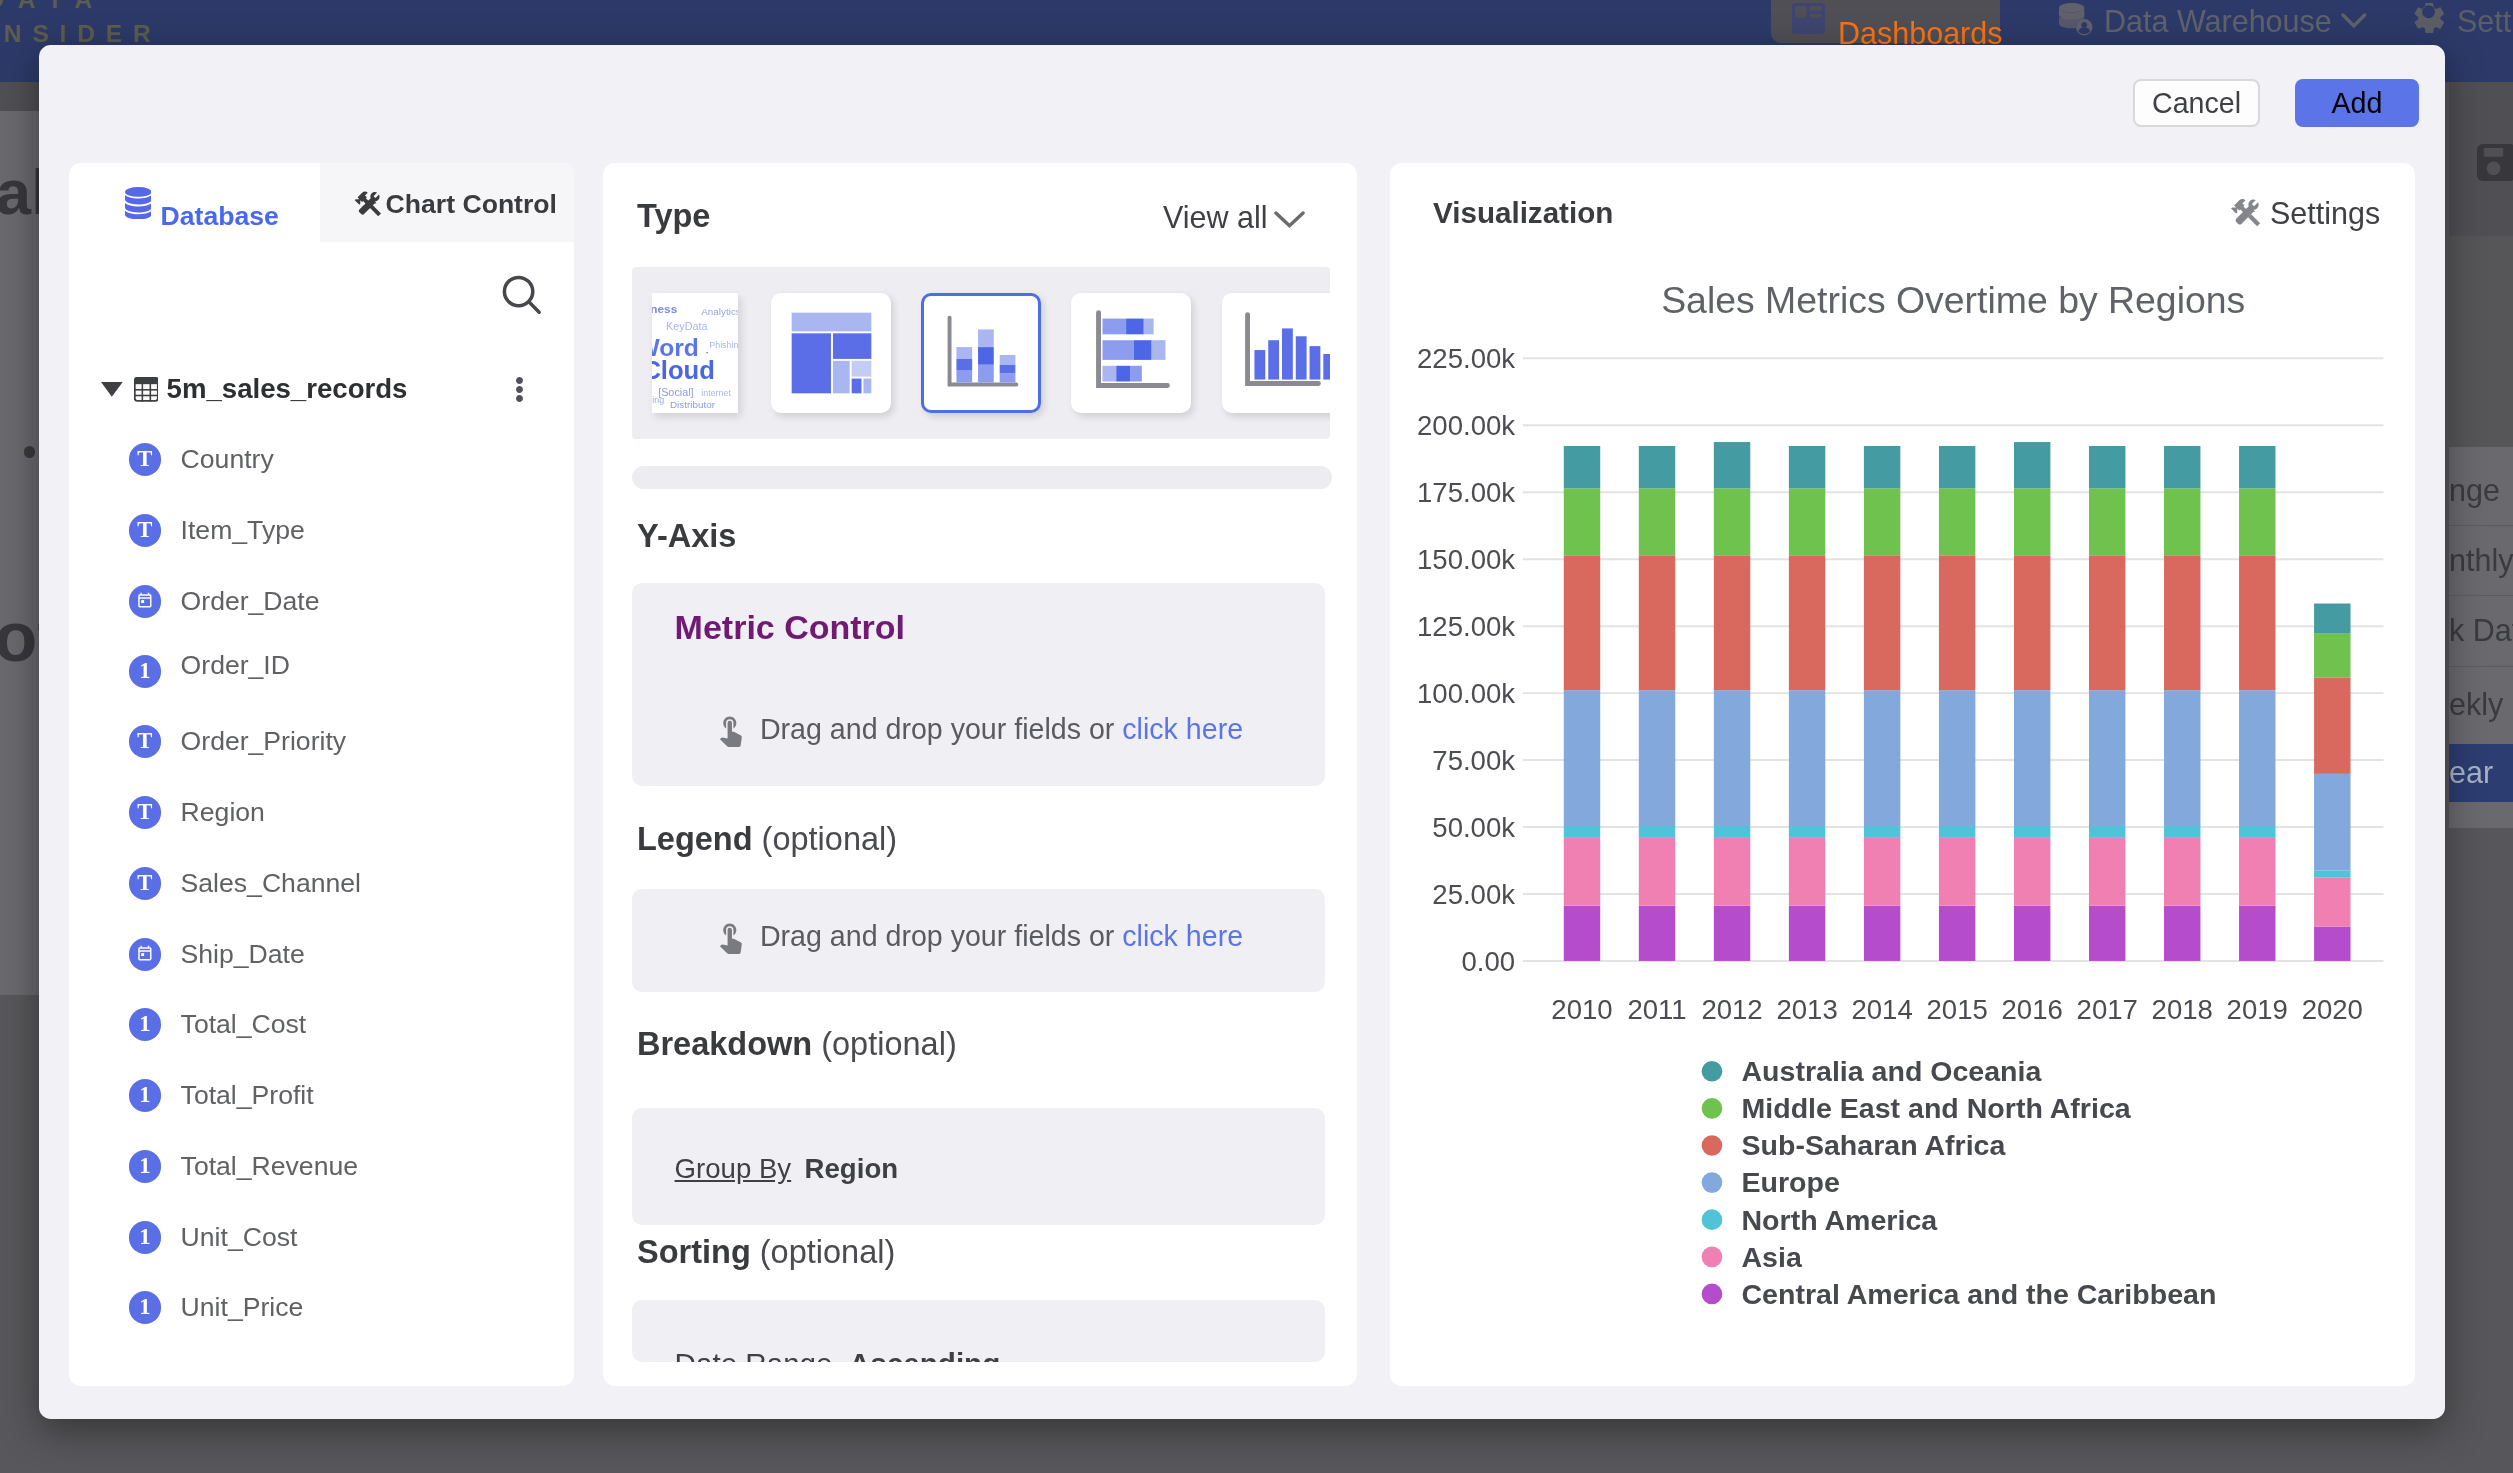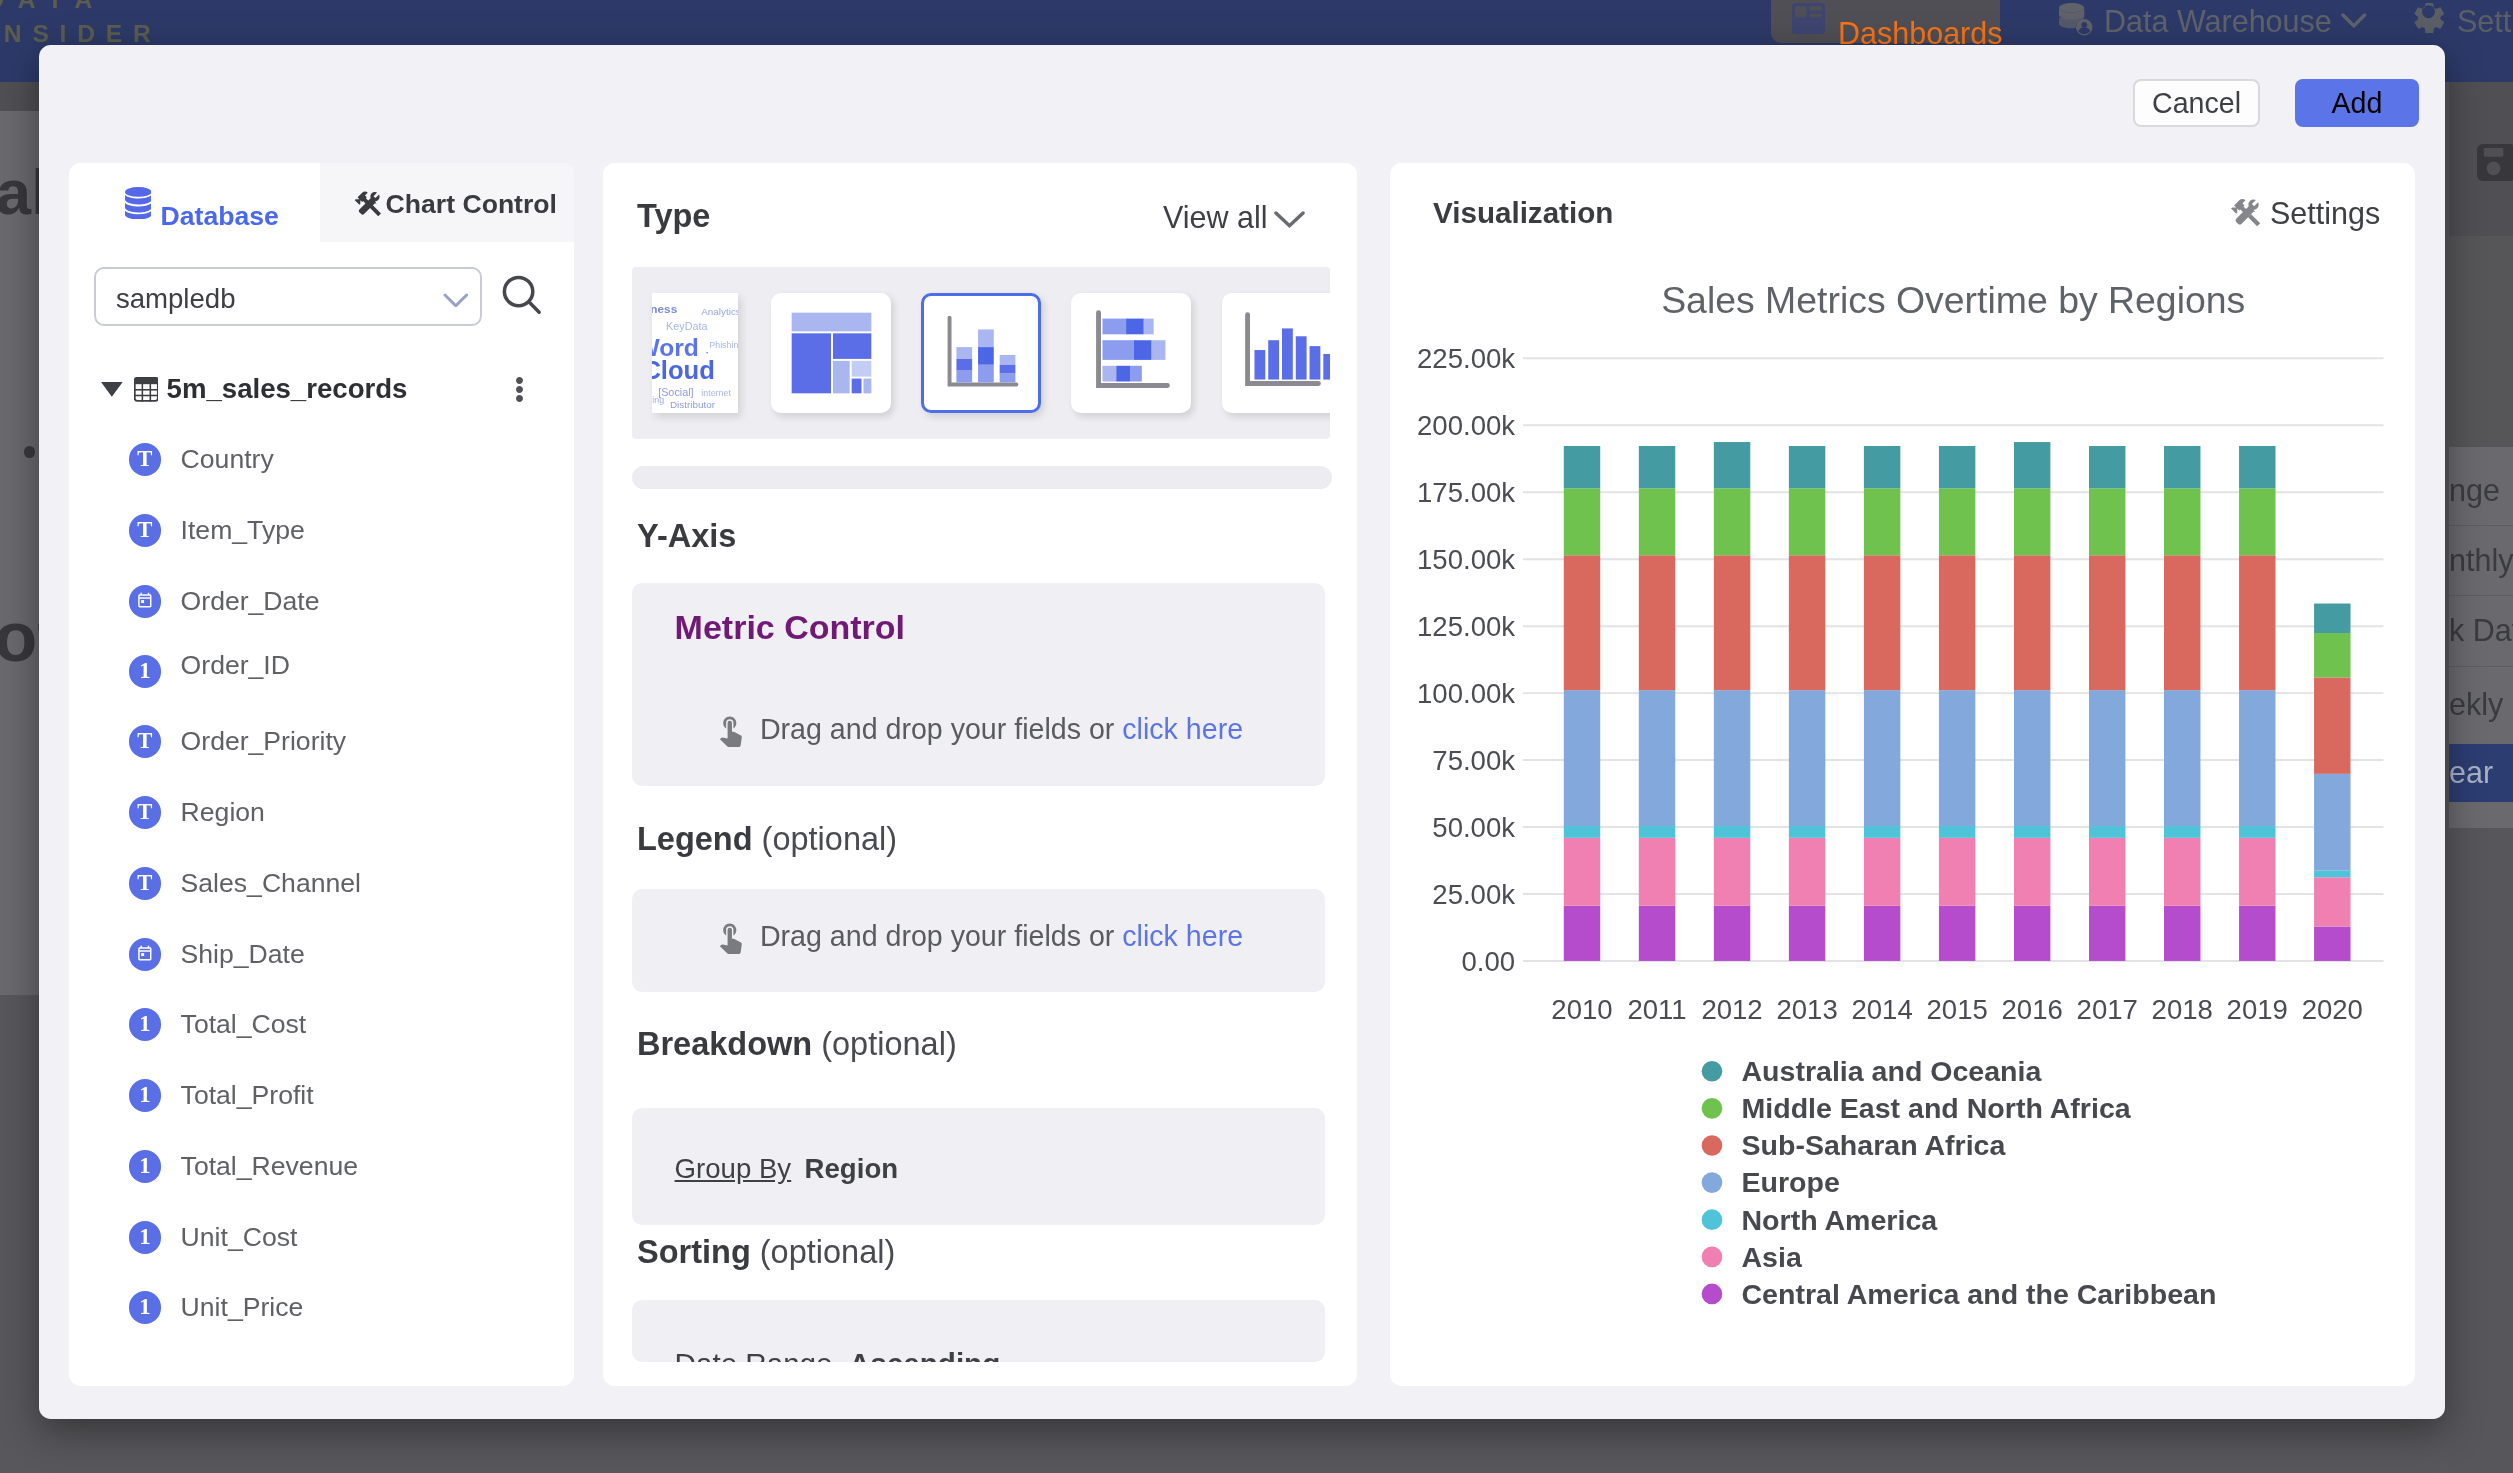--- a/index.html
+++ b/index.html
@@ -94,26 +94,20 @@
         <path d="M0 16.2v4.6c0 2.8 6 5 13.5 5s13.5-2.2 13.5-5v-4.6c-2.3 2.2-7.4 3.5-13.5 3.5S2.3 18.4 0 16.2z"></path>
         <path d="M0 24.2V28c0 2.8 6 5 13.5 5S27 30.8 27 28v-3.8c-2.3 2.2-7.4 3.5-13.5 3.5S2.3 26.4 0 24.2z"></path>
       </g>
     </svg>
     <div class="abs" style="left:92px;top:25.6px;color:#4a68ee;font-weight:bold;font-size:26.6px;white-space:nowrap;margin-top:12px;">Database</div>
     <svg class="abs" style="left:283px;top:24.6px;" width="31.5" height="31.5" viewBox="0 0 24 24">
         <path fill="#3a3b3f" d="M13.78 15.3l6.18 6.18 2.12-2.12-6.18-6.18zM17.5 10.1c1.93 0 3.5-1.57 3.5-3.5 0-.58-.16-1.12-.41-1.6l-2.7 2.7-1.49-1.49 2.7-2.7c-.48-.25-1.02-.41-1.6-.41-1.93 0-3.5 1.57-3.5 3.5 0 .41.08.8.21 1.16l-1.85 1.85-1.78-1.78.71-.71-1.41-1.41L12 3.59c-1.17-1.17-3.07-1.17-4.24 0L4.22 7.12l1.41 1.41H2.81L2.1 9.24l3.54 3.54.71-.71v-2.83l1.41 1.41.71-.71 1.78 1.78-4.62 4.62c-.59.59-.59 1.54 0 2.12l1.41 1.41c.59.59 1.54.59 2.12 0l8.32-8.32c.36.13.75.21 1.16.21z"></path>
       </svg>
     <div class="abs" style="left:317px;top:25.6px;color:#3a3b3f;font-weight:bold;font-size:26.6px;white-space:nowrap;">Chart Control</div>
 
-    <div class="abs" style="left:25.6px;top:104px;width:388px;height:59px;border:2px solid #c9cbd6;border-radius:9.9px;background:#fff;">
-      <div class="abs" style="left:19.7px;top:13.8px;color:#3f4045;font-size:27.6px;">sampledb</div>
-      <svg class="abs" style="left:347px;top:23.6px;" width="25.6" height="14.8" viewBox="0 0 26 15">
-          <path d="M2 2l11 11L24 2" stroke="#99a2c4" stroke-width="3" fill="none" stroke-linecap="round"></path>
-        </svg>
-    </div>
     <svg class="abs" style="left:431px;top:110px;" width="45" height="45" viewBox="0 0 46 46">
       <circle cx="19" cy="19" r="14.5" stroke="#47484c" stroke-width="3.6" fill="none"></circle>
       <path d="M30 30l10 10" stroke="#47484c" stroke-width="3.6" stroke-linecap="round"></path>
     </svg>
 
     <svg class="abs" style="left:32.5px;top:219px;" width="21.7" height="14.8" viewBox="0 0 22 15">
         <path d="M0 0h22L11 15z" fill="#3f4045"></path>
       </svg>
     <svg class="abs" style="left:65px;top:214px;" width="24.6" height="24.6" viewBox="0 0 25 25">
       <rect x="0.8" y="0.8" width="23.4" height="23.4" rx="2.5" fill="none" stroke="#3e3f43" stroke-width="1.8"></rect>

